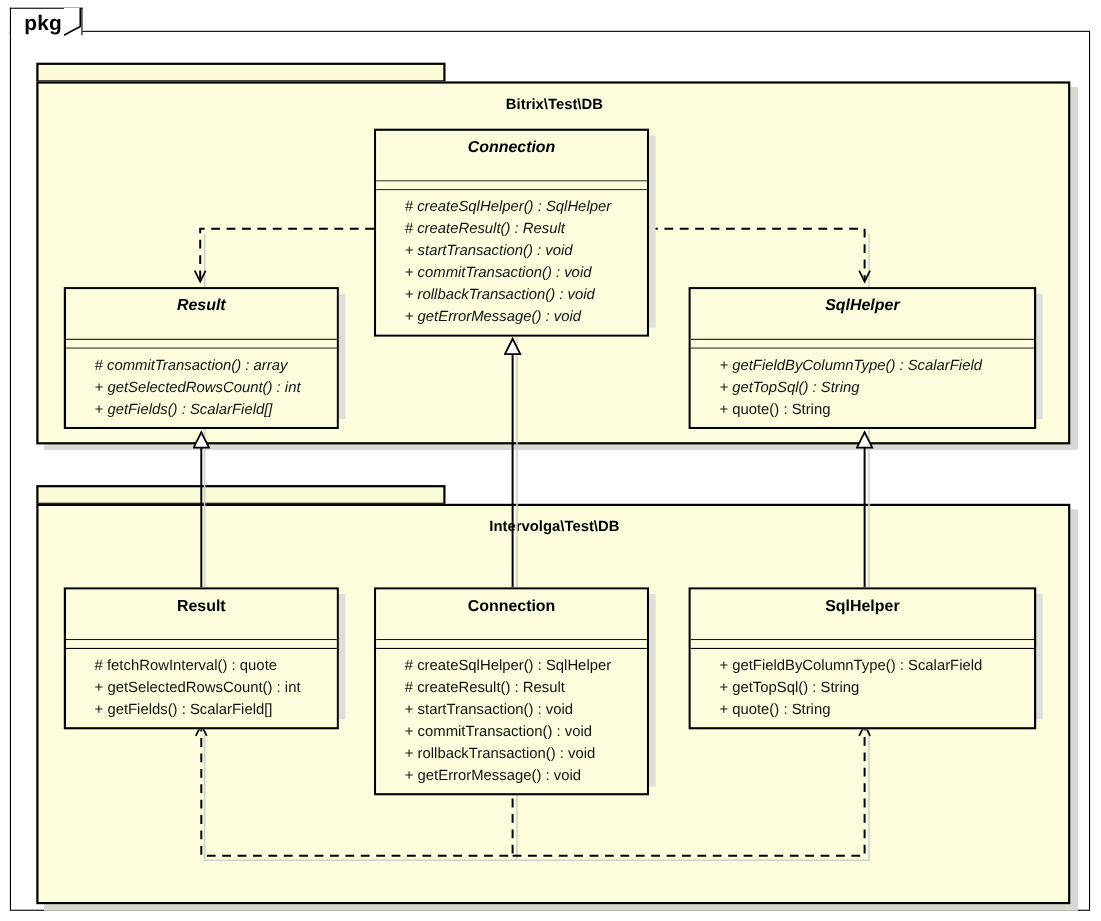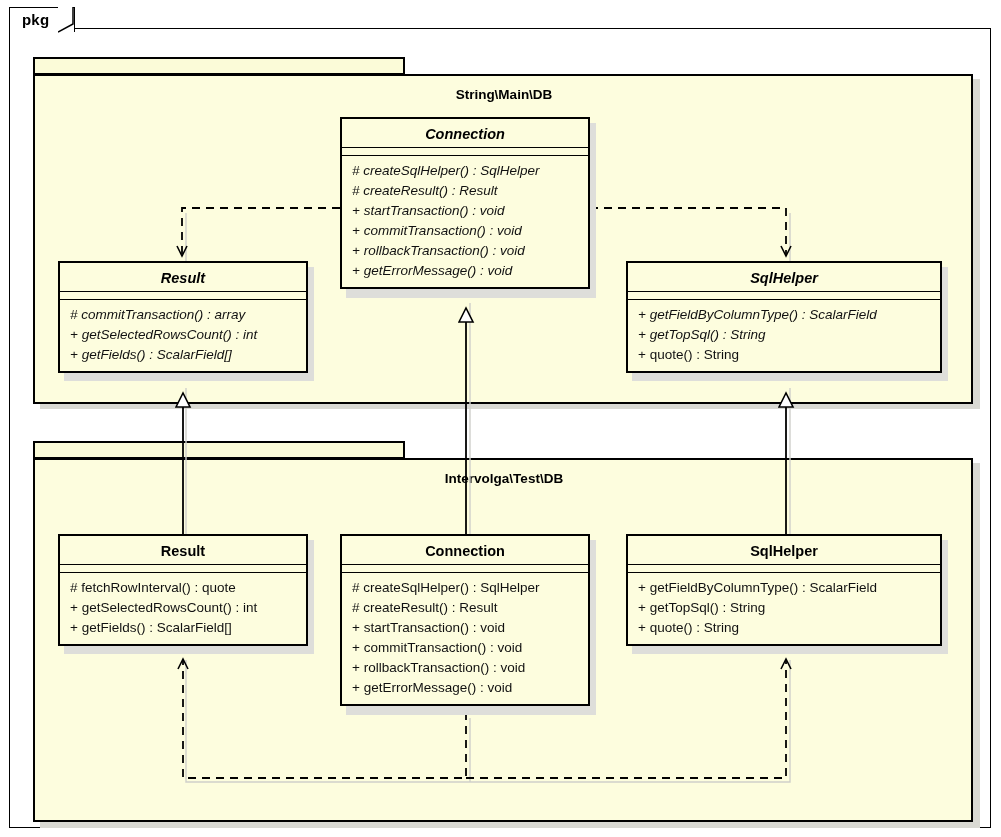--- a/index.html
+++ b/index.html
@@ -5,42 +5,42 @@
   html,body{margin:0;padding:0;background:#ffffff;}
   body{width:1001px;height:837px;overflow:hidden;
        font-family:"Liberation Sans","DejaVu Sans",sans-serif;}
   #stage{position:relative;width:1001px;height:837px;}
 
   
   .pkg-frame{position:absolute;left:9px;top:28px;width:982px;height:800px;
              border:1.5px solid #000;background:transparent;box-sizing:border-box;}
   .pkg-tab{position:absolute;left:9px;top:7px;height:25px;width:66px;
            border:1.5px solid #000;border-bottom:none;background:#fff;box-sizing:border-box;}
-  .pkg-tab-label{position:absolute;left:22px;top:11px;font-size:15px;font-weight:bold;color:#000;
+  .pkg-tab-label{position:absolute;left:22px;top:11px;font-size:19px;font-weight:bold;color:#000;
                  letter-spacing:.2px;}
   .pkg-tab-corner{position:absolute;left:58px;top:7px;width:23px;height:26px;overflow:hidden;}
   .pkg-tab-corner svg{display:block;}
 
   
   .package{position:absolute;box-sizing:border-box;}
   .package .pk-tab{position:absolute;left:0;top:0;height:16px;
                    background:#fbfbd8;border:2.5px solid #000;box-sizing:border-box;}
   .package .pk-body{position:absolute;left:0;background:#fdfdde;
                     border:2.5px solid #000;box-sizing:border-box;}
   .package .pk-shadow{position:absolute;background:#d9d9d3;}
   .pk-title{position:absolute;width:100%;text-align:center;font-size:13.5px;font-weight:bold;color:#000;}
 
   
   .cls{position:absolute;box-sizing:border-box;border:2.5px solid #000;background:#fdfdde;z-index:6;}
   .cls-shadow{position:absolute;background:#dededa;z-index:5;}
-  .cls-name{height:29px;line-height:30px;text-align:center;font-size:14.5px;font-weight:bold;
+  .cls-name{height:46px;line-height:30px;text-align:center;font-size:14.5px;font-weight:bold;
             color:#000;background:#fdfdde;border-bottom:1.5px solid #000;box-sizing:border-box;}
   .cls-attrs{height:8px;border-bottom:1.5px solid #000;background:#fdfdde;box-sizing:border-box;}
   .cls-ops{padding:5px 0 6px 0;background:#fdfdde;}
-  .op{font-size:13.5px;line-height:20px;color:#111;padding-left:10px;white-space:nowrap;}
+  .op{font-size:13.5px;line-height:20px;color:#111;padding-left:26px;white-space:nowrap;}
   .abstract .cls-name{font-style:italic;}
   .op.italic{font-style:italic;}
 
   
   .conn{position:absolute;z-index:2;}
   .conn svg{display:block;overflow:visible;}
 </style>
 </head>
 <body>
 
@@ -53,21 +53,21 @@
       <path d="M0,0 L15,0 L15,17 L0,25 Z" fill="#ffffff" stroke="none"></path>
       <path d="M15,0 L15,17 L0,25" fill="none" stroke="#000" stroke-width="1.5"></path>
     </svg>
   </div>
   <div class="pkg-tab-label">pkg</div>
 
   <div class="package" style="left:33px;top:57px;width:942px;height:349px;">
     <div class="pk-shadow" style="left:7px;top:22px;width:940px;height:330px;"></div>
     <div class="pk-tab" style="left:0;top:0;width:372px;height:18px;"></div>
     <div class="pk-body" style="left:0;top:17px;width:940px;height:330px;"></div>
-    <div class="pk-title" style="left:0;top:30px;">String\Main\DB</div>
+    <div class="pk-title" style="left:0;top:30px;">Bitrix\Test\DB</div>
   </div>
 
   <div class="cls-shadow" style="left:64px;top:267px;width:250px;height:114px;"></div>
   <div class="cls-shadow" style="left:346px;top:123px;width:250px;height:175px;"></div>
   <div class="cls-shadow" style="left:632px;top:267px;width:316px;height:114px;"></div>
 
   <div class="cls abstract" style="left:58px;top:261px;width:250px;">
     <div class="cls-name">Result</div>
     <div class="cls-attrs"></div>
     <div class="cls-ops">

